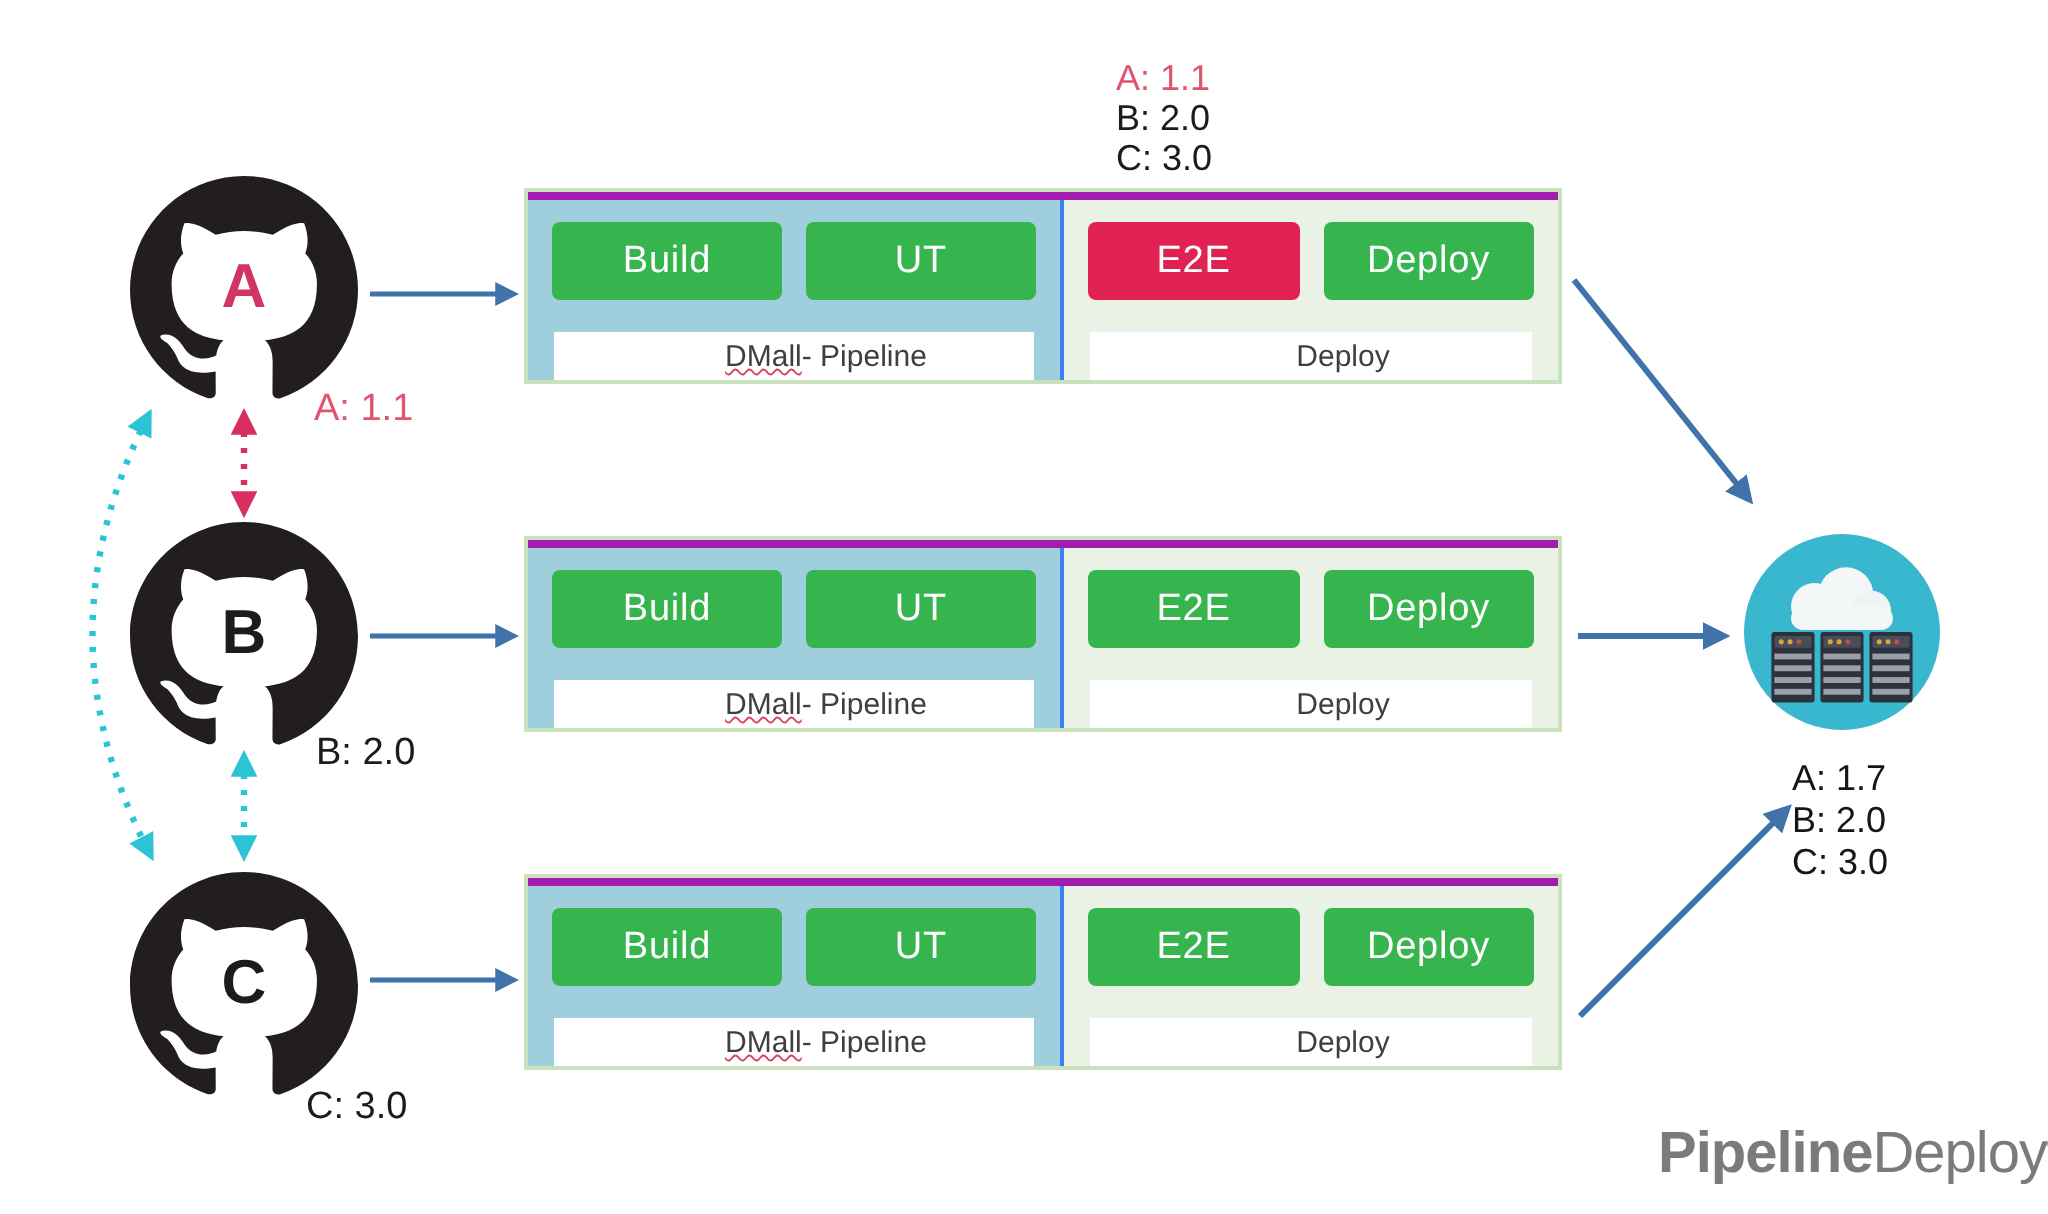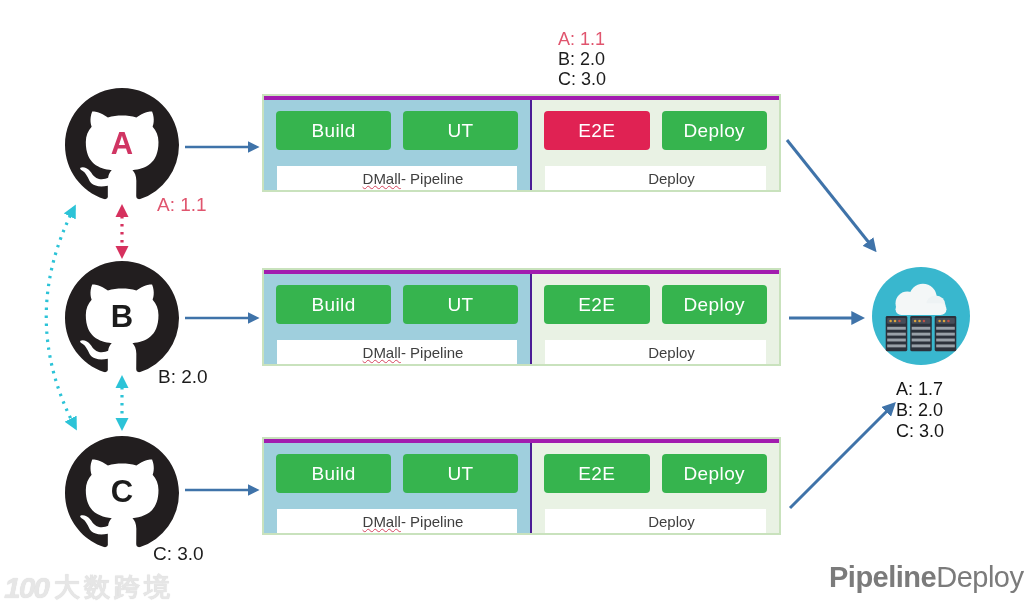--- a/index.html
+++ b/index.html
@@ -21,21 +21,21 @@
   }
   .version-label { position:absolute; font-size:19px; font-weight:500; }
 
   
   .prow {
     position:absolute; left:262px; width:515px; height:94px;
     display:flex; border:2px solid #c9e2bd; background:#a21caf;align-items:flex-end;
   }
   .panel { box-sizing:border-box; padding:11px 12px 0 12px; }
   .panel.left  { width:266px; background:#9fcfdd; }
-  .panel.right { flex:1; background:#e9f2e4; border-left:2px solid #4c1d95; }
+  .panel.right { flex:1; background:#e9f2e4; border-left:2px solid #3b82f6; }
   .stages { display:flex; gap:12px; }
   .stage {
     flex:1; height:39px; border-radius:4px; color:#fff;
     display:flex; align-items:center; justify-content:center;
     font-size:19px; letter-spacing:.4px;
   }
   .strip {
     margin:16px 1px 0 1px; height:24px; background:#ffffff;
     display:flex; align-items:center; justify-content:center;
     font-size:15px; color:#3f3f3f;padding-left:32px;
@@ -237,18 +237,14 @@
   <div class="server-versions">
     <div>A: 1.7</div>
     <div>B: 2.0</div>
     <div>C: 3.0</div>
   </div>
 
   <div class="tw">
     <span class="b">Pipeline</span><span>Deploy</span><sup>®</sup>
   </div>
 
-  <div class="wm">
-    <span class="wm-logo">100</span>
-    <span class="wm-text">大数跨境</span>
-  </div>
 
 </div>
 
 </body></html>

